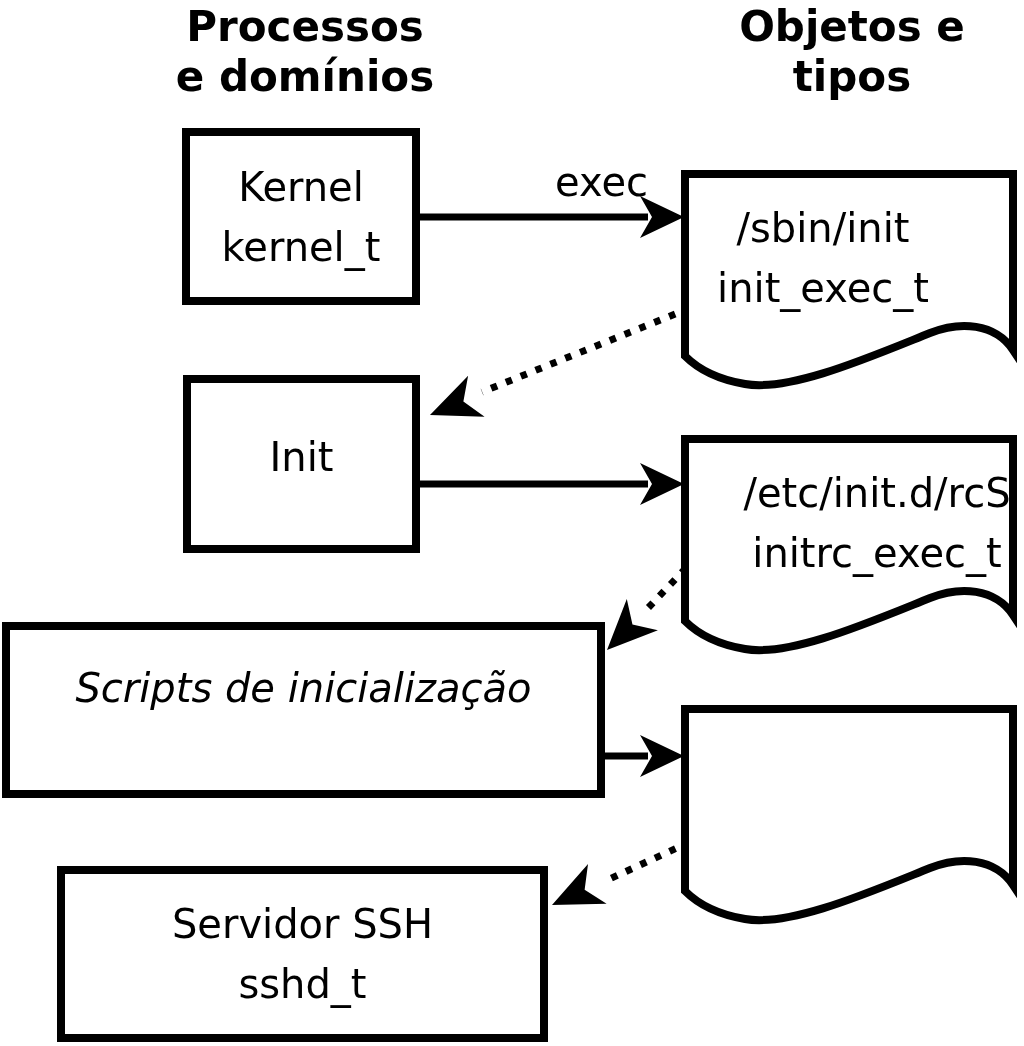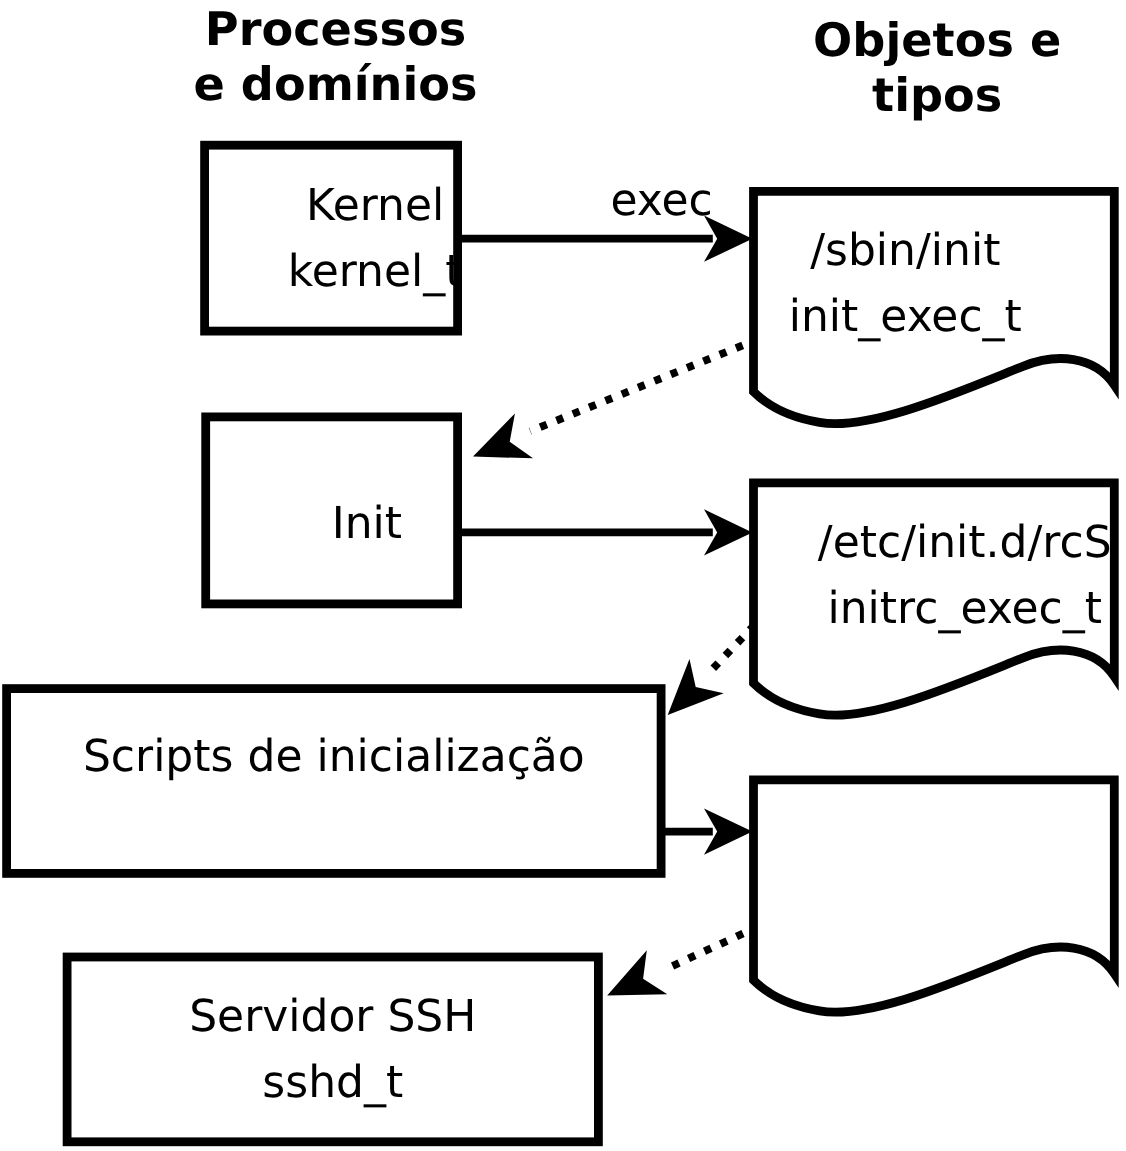--- a/index.html
+++ b/index.html
@@ -108,33 +108,33 @@
 
     <line class="sol" x1="420" y1="484" x2="648" y2="484"></line>
     <polygon class="head" points="684,484 640,463 652,484 640,505"></polygon>
 
     <line class="sol" x1="600" y1="756" x2="648" y2="756"></line>
     <polygon class="head" points="684,756 640,735 652,756 640,777"></polygon>
   </svg>
 
   <div class="hdr" style="left:110px; top:2px; width:390px;">Processos
 e domínios</div>
-  <div class="hdr" style="left:680px; top:12px; width:344px;">Objetos e
+  <div class="hdr" style="left:680px; top:2px; width:344px;">Objetos e
 tipos</div>
 
   <div class="edge-label" style="left:458px; top:160px; width:190px;">exec</div>
 
-  <div class="lbl" style="left:182px; top:128px; width:238px; height:177px;margin-left:40px;">
+  <div class="lbl" style="left:182px; top:128px; width:238px; height:177px;">
     <span>Kernel</span>
     <span>kernel_t</span>
   </div>
-  <div class="lbl" style="left:183px; top:387px; width:237px; height:178px;margin-left:32px;">
+  <div class="lbl" style="left:183px; top:368px; width:237px; height:178px;">
     <span>Init</span>
   </div>
-  <div class="lbl" style="left:2px; top:622px; width:603px; height:132px;">
+  <div class="lbl" style="left:2px; top:622px; width:603px; height:132px;font-style:italic;">
     <span>Scripts de inicialização</span>
   </div>
   <div class="lbl" style="left:57px; top:866px; width:491px; height:176px;">
     <span>Servidor SSH</span>
     <span>sshd_t</span>
   </div>
 
   <div class="lbl" style="left:681px; top:170px; width:284px; height:176px;text-align:right;">
     <span>/sbin/init</span>
     <span>init_exec_t</span>

